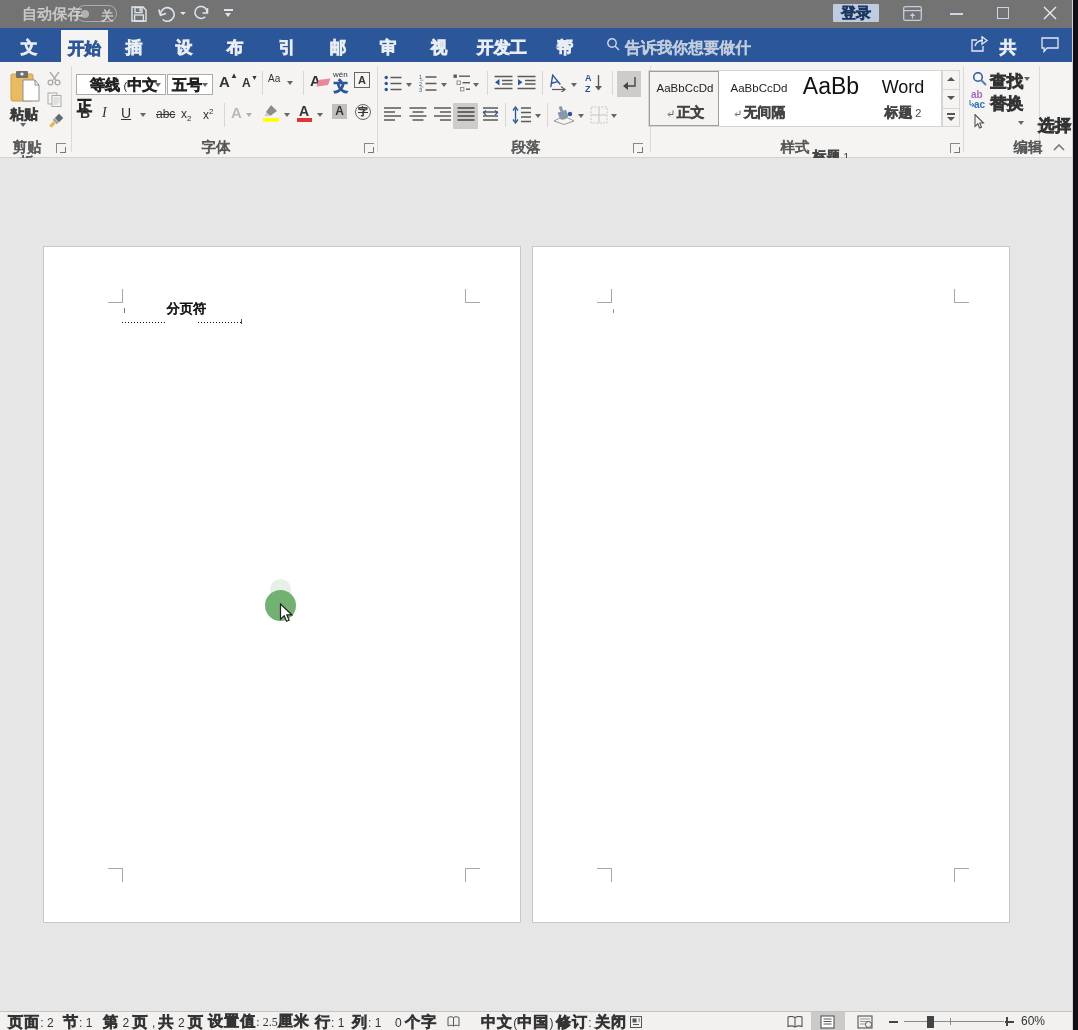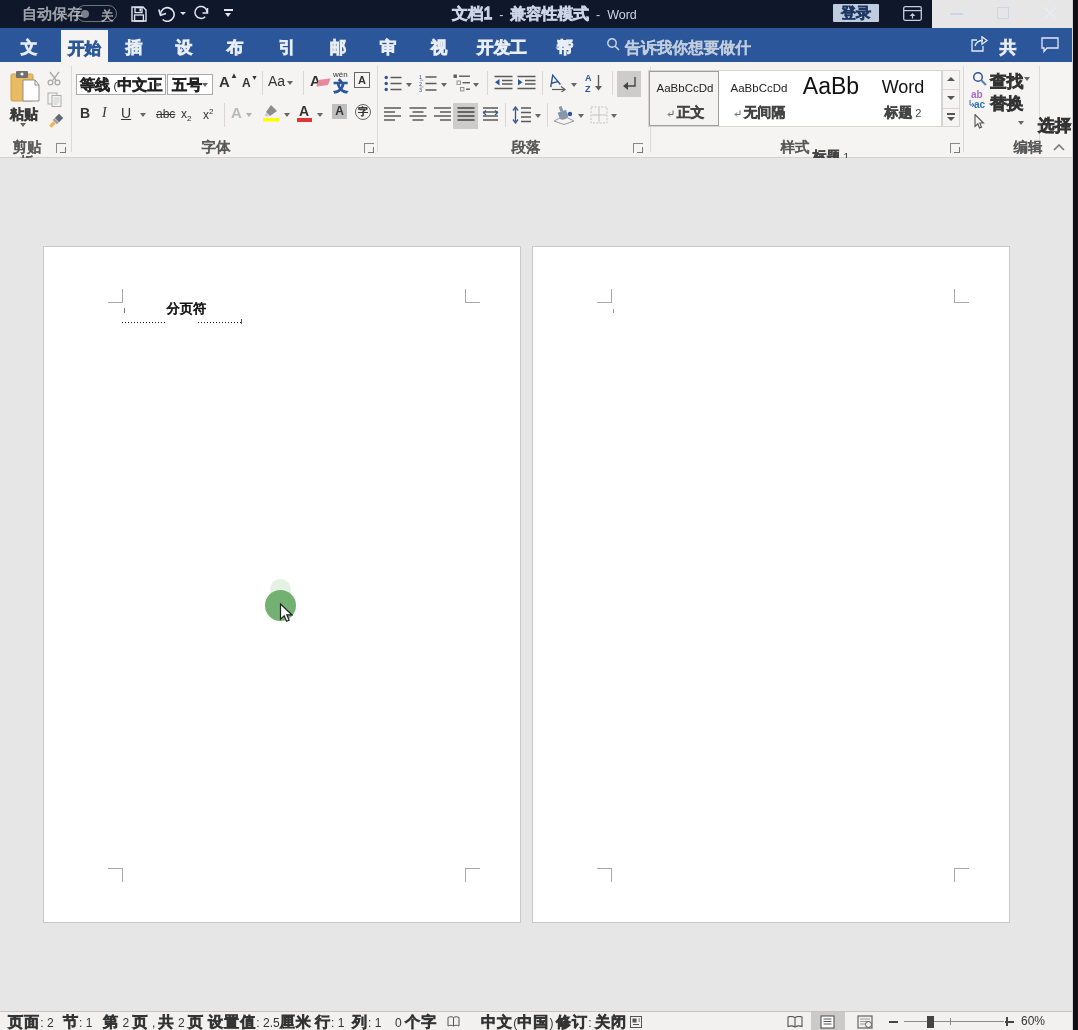--- a/index.html
+++ b/index.html
@@ -2,21 +2,21 @@
 <html><head>
 <meta charset="utf-8">
 <style>
 html,body{margin:0;padding:0;}
 body{font-family:"Liberation Sans",sans-serif;width:1078px;height:1030px;overflow:hidden;}
 #win{position:absolute;top:0;left:0;width:1078px;height:1030px;background:#e7e6e6;overflow:hidden;}
 .abs{position:absolute;}
 .cjk{font-size:128%;-webkit-text-stroke:0.085em currentColor;}
 .cjks{font-size:126%;-webkit-text-stroke:0.08em currentColor;}
 
-#titlebar{position:absolute;top:0;left:0;width:932px;height:28px;background:#0f172a;}
+#titlebar{position:absolute;top:0;left:0;width:1072px;height:28px;background:#737373;}
 #tabrow{position:absolute;top:28px;left:0;width:1072px;height:34px;background:#2b579a;}
 .tab{position:absolute;top:0;height:34px;line-height:39px;color:#e9edf4;font-size:13px;text-align:center;}
 #seltab{position:absolute;top:2px;left:61px;width:47px;height:32px;background:#f5f4f3;color:#2b579a;line-height:37px;text-align:center;font-size:13px;}
 
 #ribbon{position:absolute;top:62px;left:0;width:1072px;height:95px;background:#f5f4f3;border-bottom:1px solid #d4d1ce;}
 .gdiv{position:absolute;top:4px;height:86px;width:1px;background:#dcdad7;}
 .glabel{position:absolute;top:78px;height:14px;line-height:14px;font-size:11.5px;color:#555;text-align:center;}
 .glabel .cjks{-webkit-text-stroke:0.05em currentColor;}
 .dlauncher{position:absolute;width:9px;height:9px;border-left:1px solid #888;border-top:1px solid #888;}
 .dlauncher:after{content:"";position:absolute;right:0px;bottom:0px;width:5px;height:5px;border-right:1.4px solid #777;border-bottom:1.4px solid #777;}
@@ -59,21 +59,20 @@
     <div class="abs" style="left:180px;top:12px;width:0;height:0;border-left:3px solid transparent;border-right:3px solid transparent;border-top:3.5px solid #dfe6f0;"></div>
 
     <svg class="abs" style="left:193px;top:5px;" width="18" height="18" viewBox="0 0 18 18">
       <path d="M14.5 3 v5 h-5" fill="none" stroke="#dfe6f0" stroke-width="1.5"></path>
       <path d="M14 7.5 a6 6 0 1 0 -1.8 4.2" fill="none" stroke="#dfe6f0" stroke-width="1.5"></path>
     </svg>
 
     <div class="abs" style="left:224px;top:9px;width:9px;height:1.6px;background:#dfe6f0;"></div>
     <div class="abs" style="left:225px;top:13px;width:0;height:0;border-left:3.5px solid transparent;border-right:3.5px solid transparent;border-top:4px solid #dfe6f0;"></div>
 
-    <div class="abs" style="left:452px;top:0;height:28px;line-height:28px;font-size:12.5px;color:#ccd5e6;"><span class="cjks">文档1</span>&nbsp; - &nbsp;<span class="cjks">兼容性模式</span> &nbsp;-&nbsp; Word</div>
 
     <div class="abs" style="left:833px;top:4px;width:46px;height:18px;background:#bfccdf;border-radius:1px;text-align:center;line-height:18px;font-size:12px;color:#1c3760;"><span class="cjks">登录</span></div>
 
     <svg class="abs" style="left:903px;top:6px;" width="19" height="15" viewBox="0 0 19 15">
       <rect x="0.7" y="0.7" width="17.6" height="13.6" rx="1.5" fill="none" stroke="#c3cede" stroke-width="1.3"></rect>
       <line x1="1" y1="4.6" x2="18" y2="4.6" stroke="#c3cede" stroke-width="1.2"></line>
       <path d="M9.5 7 l2.8 3 h-5.6 z" fill="#c3cede"></path>
       <line x1="9.5" y1="9" x2="9.5" y2="12.5" stroke="#c3cede" stroke-width="1.2"></line>
     </svg>
 
@@ -143,31 +142,31 @@
       <g transform="rotate(45 8.5 8.5)">
         <rect x="5.5" y="0.5" width="6" height="6" fill="#5f6a72"></rect>
         <rect x="5.5" y="7" width="6" height="2.5" fill="#9aa2a8"></rect>
         <rect x="6.8" y="9.8" width="3.4" height="6" fill="#eeb54e"></rect>
       </g>
     </svg>
     <div class="glabel" style="left:6px;width:42px;"><span class="cjks">剪贴板</span></div>
     <div class="dlauncher" style="left:56px;top:81px;"></div>
 
     <div class="combo" style="left:76px;top:12px;width:88px;height:19px;line-height:19px;">
-      <span class="cjks" style="margin-left:3px;">等线</span> <span style="font-size:11px;">(</span><span class="cjks">中文正</span>
+      <span class="cjks" style="margin-left:13px;">等线</span> <span style="font-size:11px;">(</span><span class="cjks">中文正</span>
       <div class="darr" style="right:4px;top:8px;"></div>
     </div>
     <div class="combo" style="left:167px;top:12px;width:44px;height:19px;line-height:19px;">
       <span class="cjks" style="margin-left:4px;">五号</span>
       <div class="darr" style="right:4px;top:8px;"></div>
     </div>
     <div class="abs" style="left:219px;top:11px;font-size:15px;color:#333;font-weight:bold;">A<span style="position:absolute;left:11px;top:-2px;font-size:8px;">▲</span></div>
     <div class="abs" style="left:242px;top:14px;font-size:12px;color:#333;font-weight:bold;">A<span style="position:absolute;left:9px;top:-2px;font-size:7px;">▼</span></div>
     <div class="vdivs" style="left:262px;top:9px;height:24px;"></div>
-    <div class="abs" style="left:268px;top:11px;font-size:14px;color:#333;">Aa</div>
+    <div class="abs" style="left:268px;top:11px;font-size:10px;color:#333;">Aa</div>
     <div class="darr" style="left:287px;top:19px;"></div>
     <div class="vdivs" style="left:303px;top:9px;height:24px;"></div>
 
     <div class="abs" style="left:310px;top:10px;font-size:15px;color:#333;font-weight:bold;">A</div>
     <div class="abs" style="left:318px;top:17px;width:11px;height:6.5px;background:#e8889e;transform:skewX(-28deg) rotate(-8deg);border-radius:1px;"></div>
 
     <div class="abs" style="left:333px;top:8px;font-size:8px;color:#333;">wén</div>
     <div class="abs" style="left:334px;top:16px;font-size:11px;color:#2b579a;font-weight:bold;"><span class="cjks">文</span></div>
 
     <div class="abs" style="left:354px;top:10px;width:14px;height:14px;border:1px solid #666;text-align:center;line-height:14px;font-size:11px;font-weight:bold;color:#333;">A</div>
@@ -388,21 +387,21 @@
     <div class="abs" style="left:270px;top:420.5px;width:21px;height:21px;border-radius:50%;background:rgba(160,205,160,0.28);"></div>
     <div class="abs" style="left:264.5px;top:431.5px;width:31px;height:31px;border-radius:50%;background:#72b172;"></div>
     <svg class="abs" style="left:279px;top:445px;" width="14" height="21" viewBox="0 0 14 21">
       <path d="M1.5 1 L1.5 16.2 L5.2 12.7 L7.5 18.3 L10.1 17.2 L7.8 11.8 L12.8 11.8 z" fill="#fff" stroke="#222" stroke-width="1.2"></path>
     </svg>
   </div>
   <div id="status">
     <div class="sitem" style="left:8px;"><span class="cjks">页面</span>: 2</div>
     <div class="sitem" style="left:63px;"><span class="cjks">节</span>: 1</div>
     <div class="sitem" style="left:103px;"><span class="cjks">第</span> 2 <span class="cjks">页</span> , <span class="cjks">共</span> 2 <span class="cjks">页</span></div>
-    <div class="sitem" style="left:208px;"><span class="cjks">设置值</span>: 2.5<span class="cjks">厘米</span></div>
+    <div class="sitem" style="left:208px;font-family:Liberation Serif, serif;"><span class="cjks">设置值</span>: 2.5<span class="cjks">厘米</span></div>
     <div class="sitem" style="left:315px;"><span class="cjks">行</span>: 1</div>
     <div class="sitem" style="left:352px;"><span class="cjks">列</span>: 1</div>
     <div class="sitem" style="left:395px;">0 <span class="cjks">个字</span></div>
     <svg class="abs" style="left:447px;top:4px;" width="13" height="12" viewBox="0 0 13 12">
       <path d="M1 1.5 C3 0.5 5 0.5 6.5 1.5 C8 0.5 10 0.5 12 1.5 V10 C10 9 8 9 6.5 10 C5 9 3 9 1 10 z" fill="none" stroke="#555" stroke-width="1"></path>
       <line x1="6.5" y1="1.5" x2="6.5" y2="10" stroke="#555" stroke-width="1"></line>
     </svg>
     <div class="sitem" style="left:481px;"><span class="cjks">中文</span>(<span class="cjks">中国</span>)</div>
     <div class="sitem" style="left:556px;"><span class="cjks">修订</span>: <span class="cjks">关闭</span></div>
     <svg class="abs" style="left:630px;top:4px;" width="12" height="12" viewBox="0 0 12 12">

